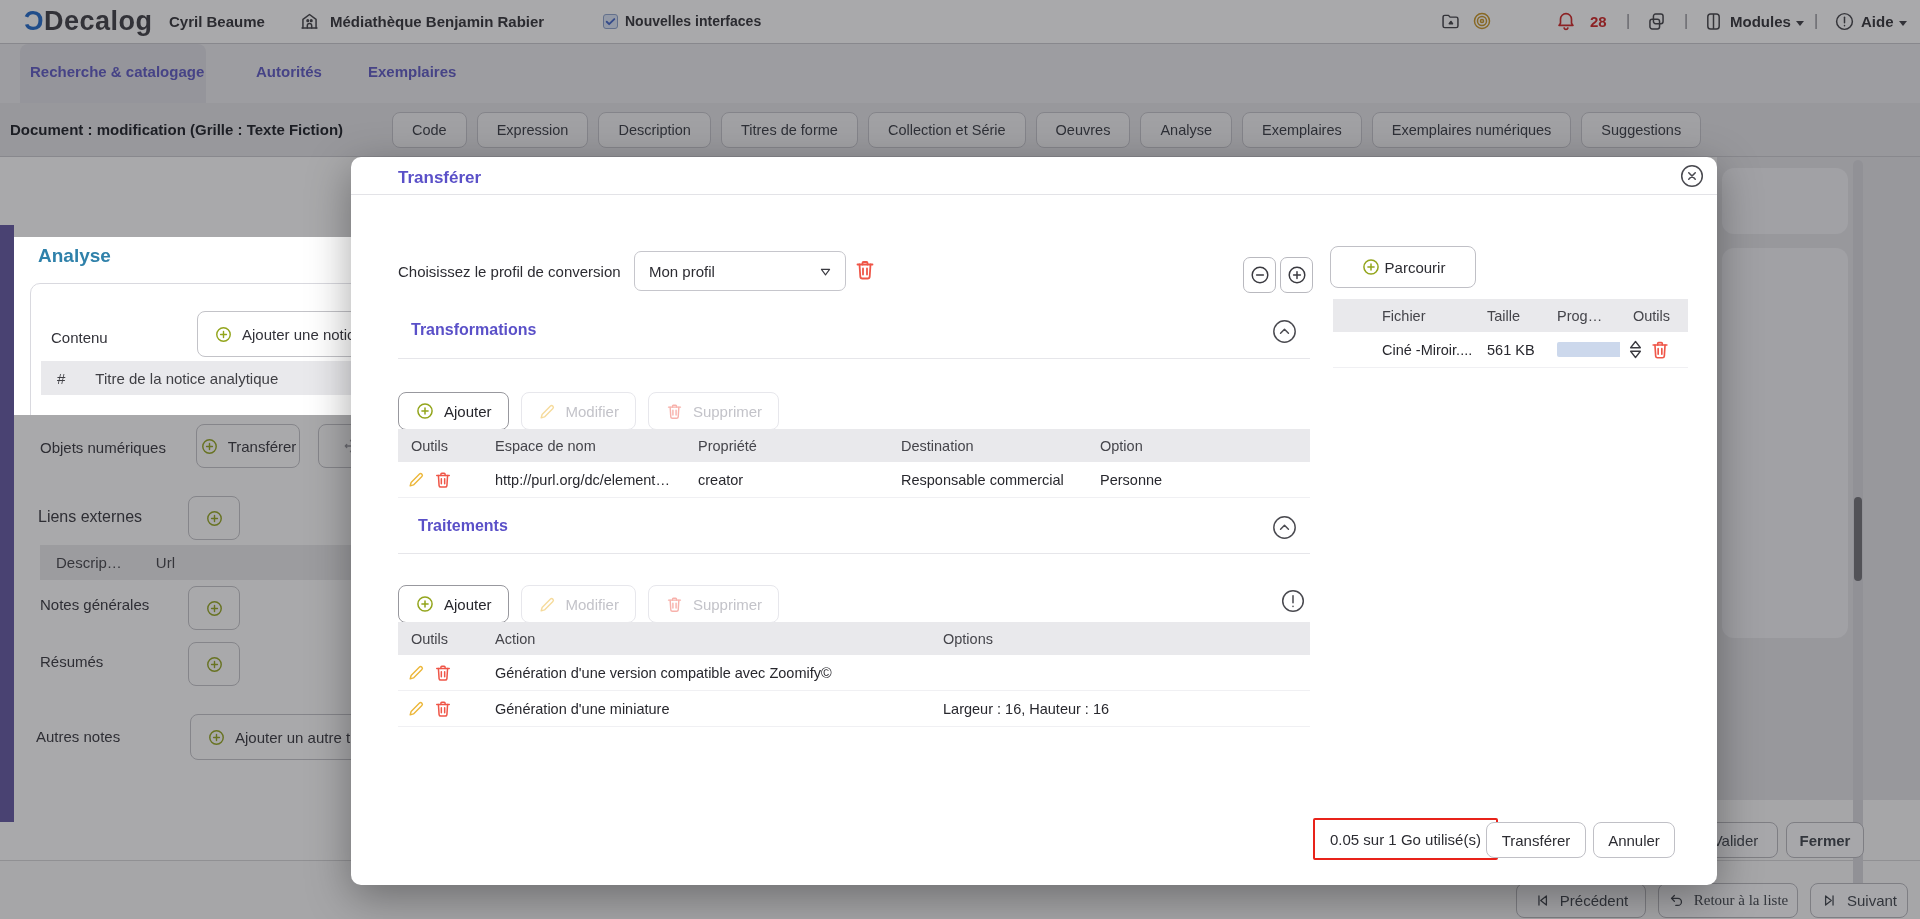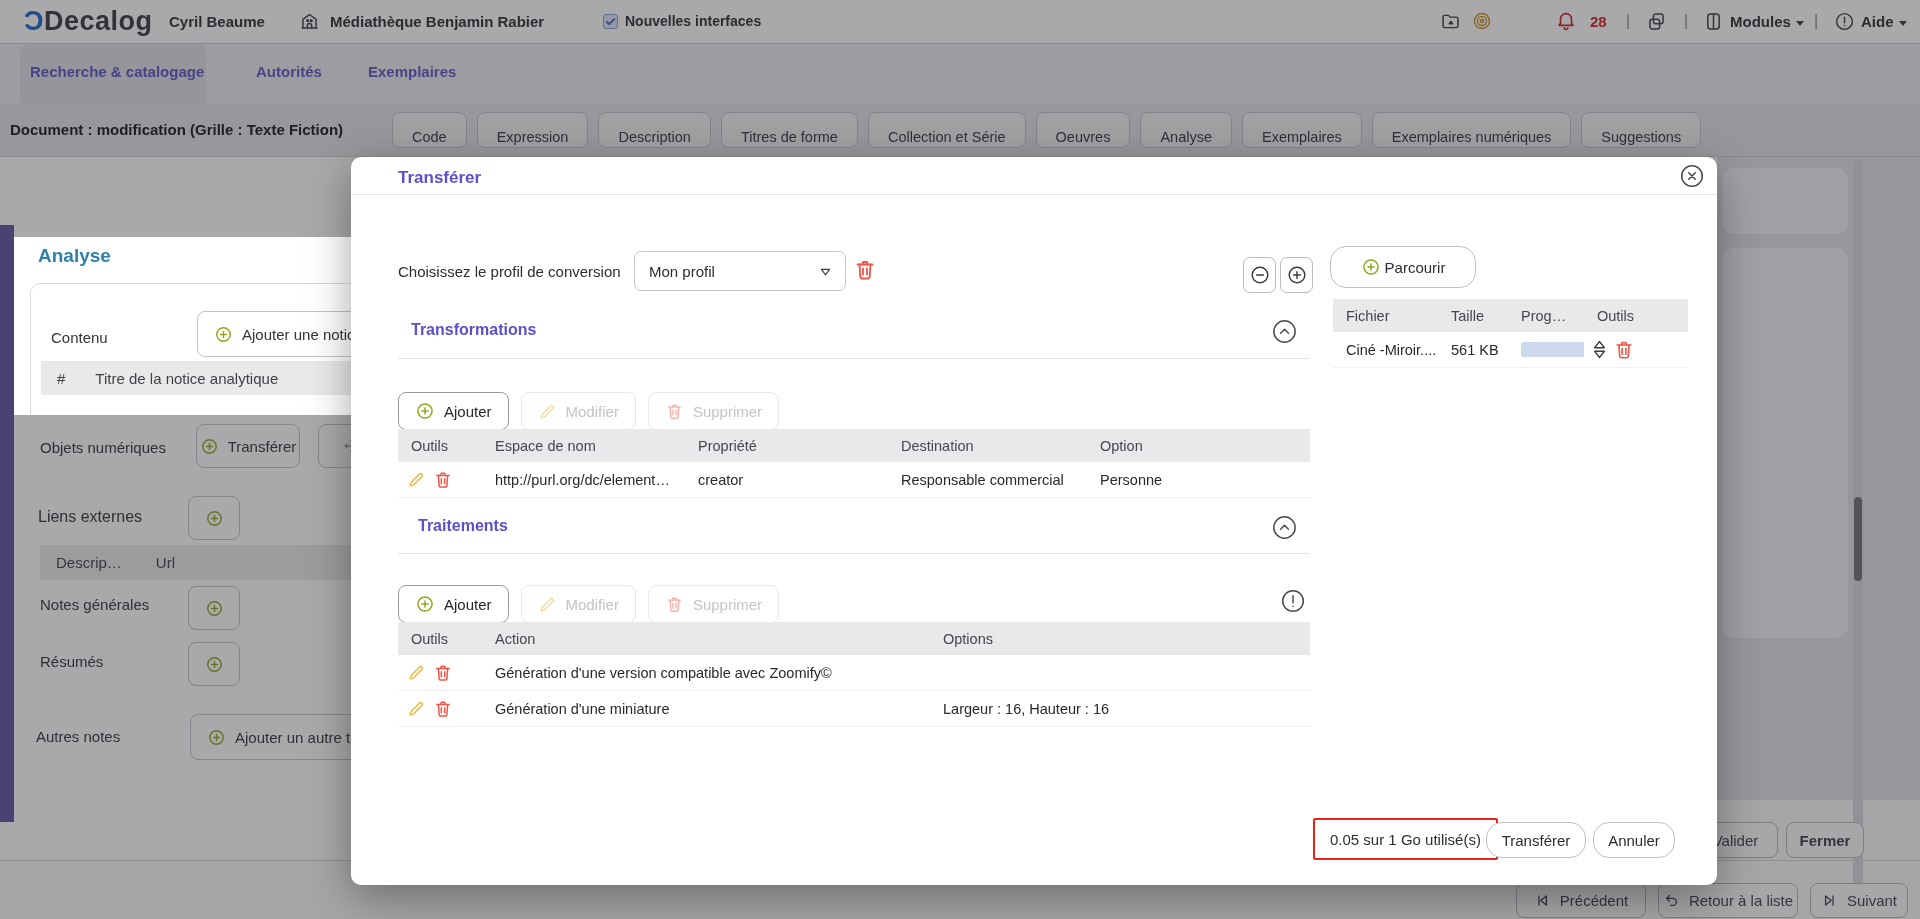--- a/index.html
+++ b/index.html
@@ -20,21 +20,21 @@
 
   
   .navbar { position:absolute; left:0; top:44px; width:1920px; height:59px; background:#ececef; z-index:1; }
   .nav-active-pill { position:absolute; left:20px; top:0px; width:186px; height:59px; background:#dedee4; border-radius:8px 8px 0 0; }
   .nav-tab { position:absolute; top:19px; font-size:15px; font-weight:bold; color:#5a55c2; white-space:nowrap; }
 
   
   .docbar { position:absolute; left:0; top:103px; width:1920px; height:54px; background:#e3e3e7; border-bottom:1px solid #c9c9cd; z-index:1; overflow:hidden; }
   .doc-title { position:absolute; left:10px; top:18px; font-size:15px; font-weight:bold; color:#15181f; white-space:nowrap; }
   .doc-tabs { position:absolute; left:392px; top:9px; display:flex; gap:10px; width:1600px; }
-  .doc-tab { flex:0 0 auto; height:36px; line-height:34px; padding:7px 19px; font-size:14.5px; color:#33363e; background:#f2f2f4; border:1px solid #c2c2c8; border-radius:8px; white-space:nowrap; }
+  .doc-tab { flex:0 0 auto; height:36px; line-height:34px; padding:0 19px; font-size:14.5px; color:#33363e; background:#f2f2f4; border:1px solid #c2c2c8; border-radius:8px; white-space:nowrap; }
 
   
   .purple-bar { position:absolute; left:0; top:225px; width:14px; height:597px; background:#5f54a0; z-index:2; }
   .bg-right-area { position:absolute; left:1717px; top:157px; width:203px; height:762px; background:#e3e3e7; z-index:1; }
   .bg-right-panel { position:absolute; background:#f2f2f5; border-radius:12px; z-index:2; }
   .scroll-track { position:absolute; left:1853px; top:160px; width:10px; height:750px; background:#d8d8dc; border-radius:5px; z-index:3; }
   .scroll-thumb { position:absolute; left:1854px; top:497px; width:8px; height:84px; background:#6e6e74; border-radius:4px; z-index:4; }
   .bottom-strip { position:absolute; left:0; top:860px; width:1920px; height:59px; background:#fafafb; border-top:1px solid #d5d5d8; z-index:2; }
   .bottom-panel { position:absolute; left:1560px; top:800px; width:360px; height:60px; background:#fafafb; z-index:2; }
 
@@ -71,30 +71,30 @@
   .sq-btn { position:absolute; width:33px; height:36px; display:flex; align-items:center; justify-content:center; background:#fff; border:1px solid #b9b9bf; border-radius:7px; color:#3a3a40; }
 
   
   .tbl { position:absolute; font-size:14.5px; }
   .tbl .thead { display:grid; align-items:center; background:#e9e9ec; color:#45454b; height:33px; }
   .tbl .trow  { display:grid; align-items:center; background:#fff; color:#28282e; height:36px; border-bottom:1px solid #f0f0f3; }
   .tbl .cell { padding-left:13px; white-space:nowrap; overflow:hidden; }
   .tools-cell { display:flex; align-items:center; gap:7px; padding-left:9px; }
 
   .t-files { left:982px; top:142px; width:355px; }
-  .t-files .thead, .t-files .trow { grid-template-columns:105px 70px 76px 1fr; }
+  .t-files .thead, .t-files .trow { grid-template-columns:105px 70px 76px 1fr;padding-left:36px; }
   .t-trans { left:47px; top:272px; width:912px; }
   .t-trans .thead, .t-trans .trow { grid-template-columns:84px 203px 203px 199px 1fr; }
   .t-trait { left:47px; top:465px; width:912px; }
   .t-trait .thead, .t-trait .trow { grid-template-columns:84px 448px 1fr; }
 
   .progress { width:68px; height:15px; background:#ccd8ec; border-radius:2px; }
 
   .quota-box { position:absolute; left:962px; top:661px; height:42px; display:flex; align-items:center; padding:0 15px; border:2px solid #e8231a; border-radius:2px; background:#fff; font-size:15px; color:#2c2c32; white-space:nowrap; }
-  .modal-action { position:absolute; display:flex; align-items:center; justify-content:center; height:36px; background:#fff; border:1px solid #c0c0c6; border-radius:16px; font-size:15px; color:#2c2c32; white-space:nowrap; }
+  .modal-action { position:absolute; display:flex; align-items:center; justify-content:center; height:36px; background:#fff; border:1px solid #c0c0c6; border-radius:8px; font-size:15px; color:#2c2c32; white-space:nowrap; }
 
   .ico-olive { color:#93a51c; }
   .ico-red { color:#ef5648; }
   .ico-yellow { color:#ecb73a; }
   .ico-dim-red { color:#ef5648; opacity:0.45; }
   .ico-dim-yellow { color:#ecb73a; opacity:0.5; }
   .caret-down { display:inline-block; width:0; height:0; border-left:4px solid transparent; border-right:4px solid transparent; border-top:5px solid #3a3a40; margin-left:5px; vertical-align:middle; }
 </style>
 </head>
 <body>
@@ -275,21 +275,21 @@
 
   <div class="ghost-btn" style="left:1516px; top:883px; width:130px; height:35px;">
     <span class="icon">
         <svg width="17" height="17" viewBox="0 0 24 24" fill="none" stroke="currentColor" stroke-width="1.8" stroke-linecap="round" stroke-linejoin="round">
           <path d="M7 5.5v13"></path>
           <path d="M17.5 5.5l-8 6.5 8 6.5v-13z"></path>
         </svg>
       </span>
     <span>Précédent</span>
   </div>
-  <div class="ghost-btn" style="left:1658px; top:883px; width:140px; height:35px;">
+  <div class="ghost-btn" style="left:1658px; top:883px; width:140px; height:35px;font-family:Liberation Serif, serif;">
     <span class="icon">
         <svg width="17" height="17" viewBox="0 0 24 24" fill="none" stroke="currentColor" stroke-width="1.8" stroke-linecap="round" stroke-linejoin="round">
           <path d="M9 5L5 9l4 4"></path>
           <path d="M5 9h9a5 5 0 010 10h-3"></path>
         </svg>
       </span>
     <span>Retour à la liste</span>
   </div>
   <div class="ghost-btn" style="left:1810px; top:883px; width:98px; height:35px;">
     <span class="icon">

